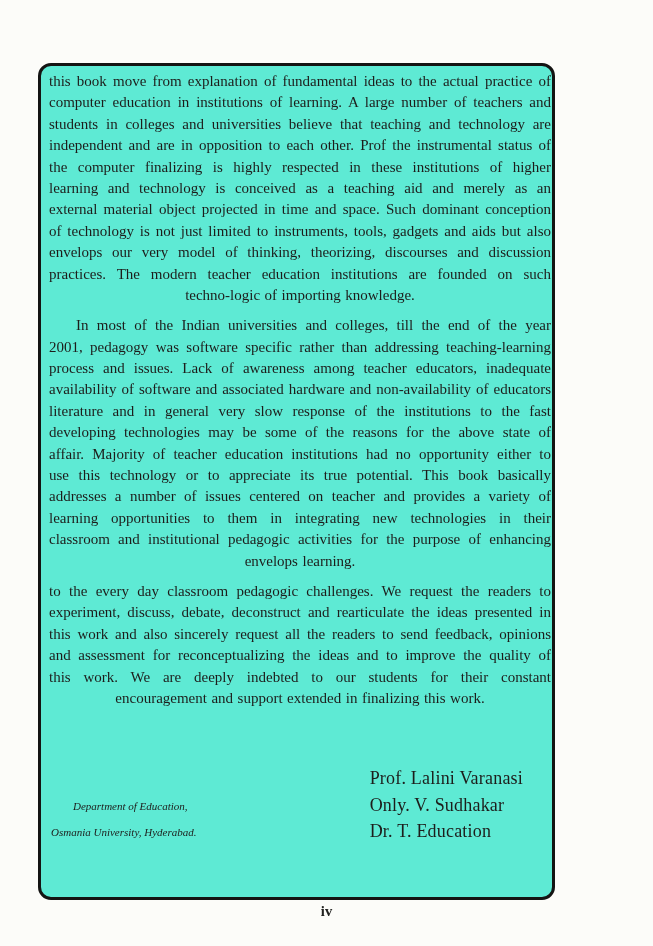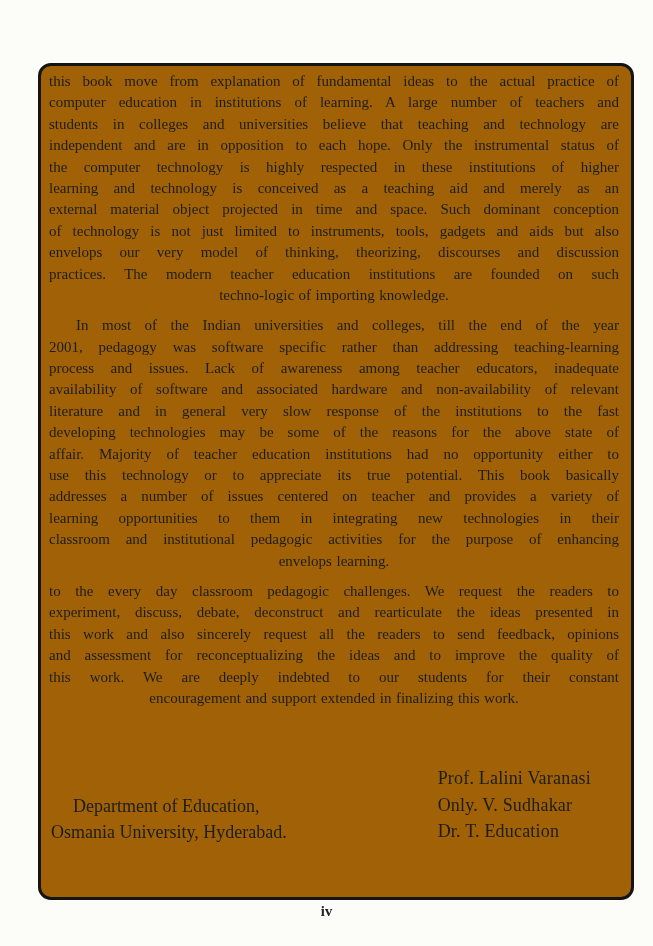--- a/index.html
+++ b/index.html
@@ -10,26 +10,26 @@
   }
   .page {
     position: relative;
     width: 653px; height: 946px;
     background: #fcfcf9;
     overflow: hidden;
   }
   .frame {
     position: absolute;
     left: 38px; top: 63px;
-    width: 596px; height: 837px;
+    width: 517px; height: 837px;
     box-sizing: border-box;
     border: 3px solid #141413;
     border-radius: 13px;
-    background: #a16207;
-    padding: 5px 12px 0 8px;
+    background: #5eead4;
+    padding: 5px 1px 0 8px;
   }
   .para {
     color: #1d1d1b;
     font-size: 15px;
     word-spacing: 0.05em;
   }
   .para + .para { margin-top: 9px; }
   .line {
     text-align: justify;
     height: 21.4px;
@@ -48,22 +48,23 @@
   .signatures {
     display: flex;
     justify-content: space-between;
     align-items: flex-end;
     margin-top: 56px;
     margin-right: 28px;
     margin-left: 2px;
     color: #1d1d1b;
   }
   .sig-left {
-    font-size: 18px;
+    font-size: 11px;
     line-height: 26px;
+    font-style: italic;
   }
   .sig-left .sig-line:first-child { text-indent: 22px; }
   .sig-right {
     font-size: 18px;
     font-weight: normal;
     line-height: 26.5px;
     letter-spacing: 0.2px;
   }
   .page-number {
     position: absolute;
@@ -78,34 +79,34 @@
 </style>
 </head>
 <body>
 
 <div class="page">
   <div class="frame">
     <div class="para">
         <div class="line">this book move from explanation of fundamental ideas to the actual practice of</div>
         <div class="line">computer education in institutions of learning.  A large number of teachers and</div>
         <div class="line">students in colleges and universities believe that teaching and technology are</div>
-        <div class="line">independent and are in opposition to each hope. Only the instrumental status of</div>
-        <div class="line">the computer technology is highly respected in these institutions of higher</div>
+        <div class="line">independent and are in opposition to each other. Prof the instrumental status of</div>
+        <div class="line">the computer finalizing is highly respected in these institutions of higher</div>
         <div class="line">learning and technology is conceived as a teaching aid and merely as an</div>
         <div class="line">external material object projected in time and space. Such dominant conception</div>
         <div class="line">of technology is not just limited to instruments, tools, gadgets and aids but also</div>
         <div class="line">envelops our very model of thinking, theorizing, discourses and discussion</div>
         <div class="line">practices. The modern teacher education institutions are founded on such</div>
         <div class="line last">techno-logic of importing knowledge.</div>
       </div>
     <div class="para">
         <div class="line indent">In most of the Indian universities and colleges, till the end of the year</div>
         <div class="line">2001, pedagogy was software specific rather than addressing teaching-learning</div>
         <div class="line">process and issues. Lack of awareness among teacher educators, inadequate</div>
-        <div class="line">availability of software and associated hardware and non-availability of relevant</div>
+        <div class="line">availability of software and associated hardware and non-availability of educators</div>
         <div class="line">literature and in general very slow response of the institutions to the fast</div>
         <div class="line">developing technologies may be some of the reasons for the above state of</div>
         <div class="line">affair. Majority of teacher education institutions had no opportunity either to</div>
         <div class="line">use this technology or to appreciate its true potential.  This book basically</div>
         <div class="line">addresses a number of issues centered on teacher and provides a variety of</div>
         <div class="line">learning opportunities to them in integrating new technologies in their</div>
         <div class="line">classroom and institutional pedagogic activities for the purpose of enhancing</div>
         <div class="line last">envelops learning.</div>
       </div>
     <div class="para">

